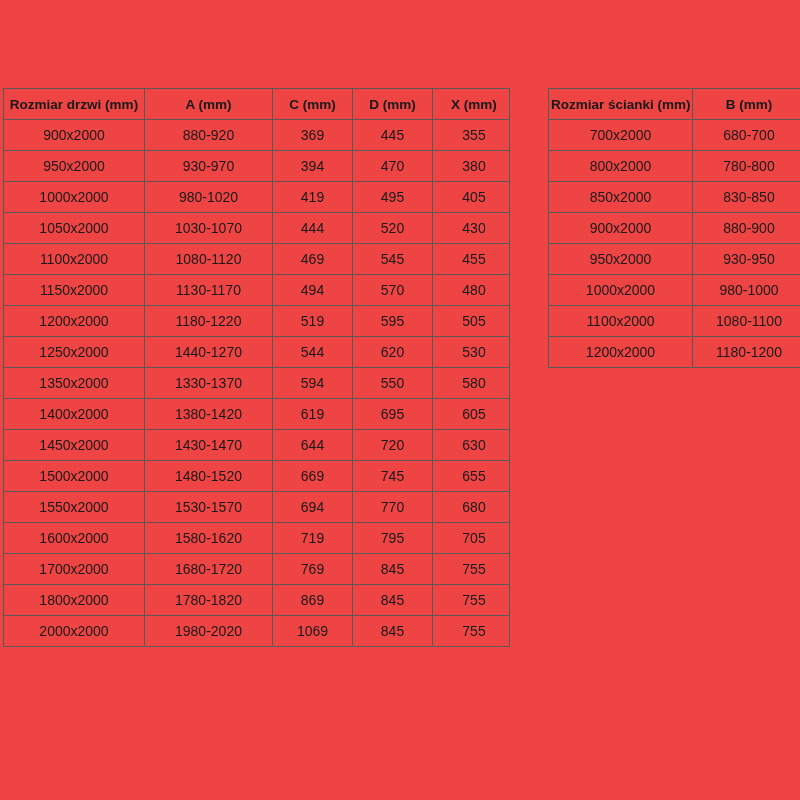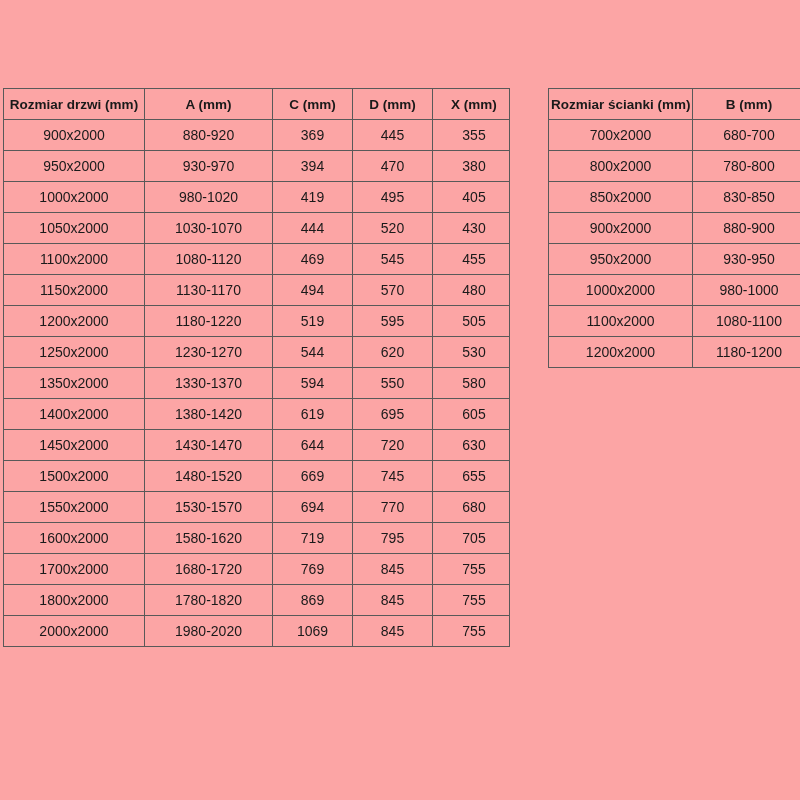--- a/index.html
+++ b/index.html
@@ -5,21 +5,21 @@
   html, body {
     margin: 0;
     padding: 0;
     background: #ffffff;
     font-family: "Liberation Sans", sans-serif;
   }
   .canvas {
     position: relative;
     width: 800px;
     height: 800px;
-    background: #fca5a5;
+    background: #ef4444;
     overflow: hidden;
   }
   table.spec-table {
     position: absolute;
     border-collapse: collapse;
     table-layout: fixed;
     color: #1a1a1a;
     font-size: 14px;
   }
   table.spec-table th,
@@ -109,21 +109,21 @@
         </tr>
         <tr>
           <td>1200x2000</td>
           <td>1180-1220</td>
           <td>519</td>
           <td>595</td>
           <td>505</td>
         </tr>
         <tr>
           <td>1250x2000</td>
-          <td>1230-1270</td>
+          <td>1440-1270</td>
           <td>544</td>
           <td>620</td>
           <td>530</td>
         </tr>
         <tr>
           <td>1350x2000</td>
           <td>1330-1370</td>
           <td>594</td>
           <td>550</td>
           <td>580</td>

